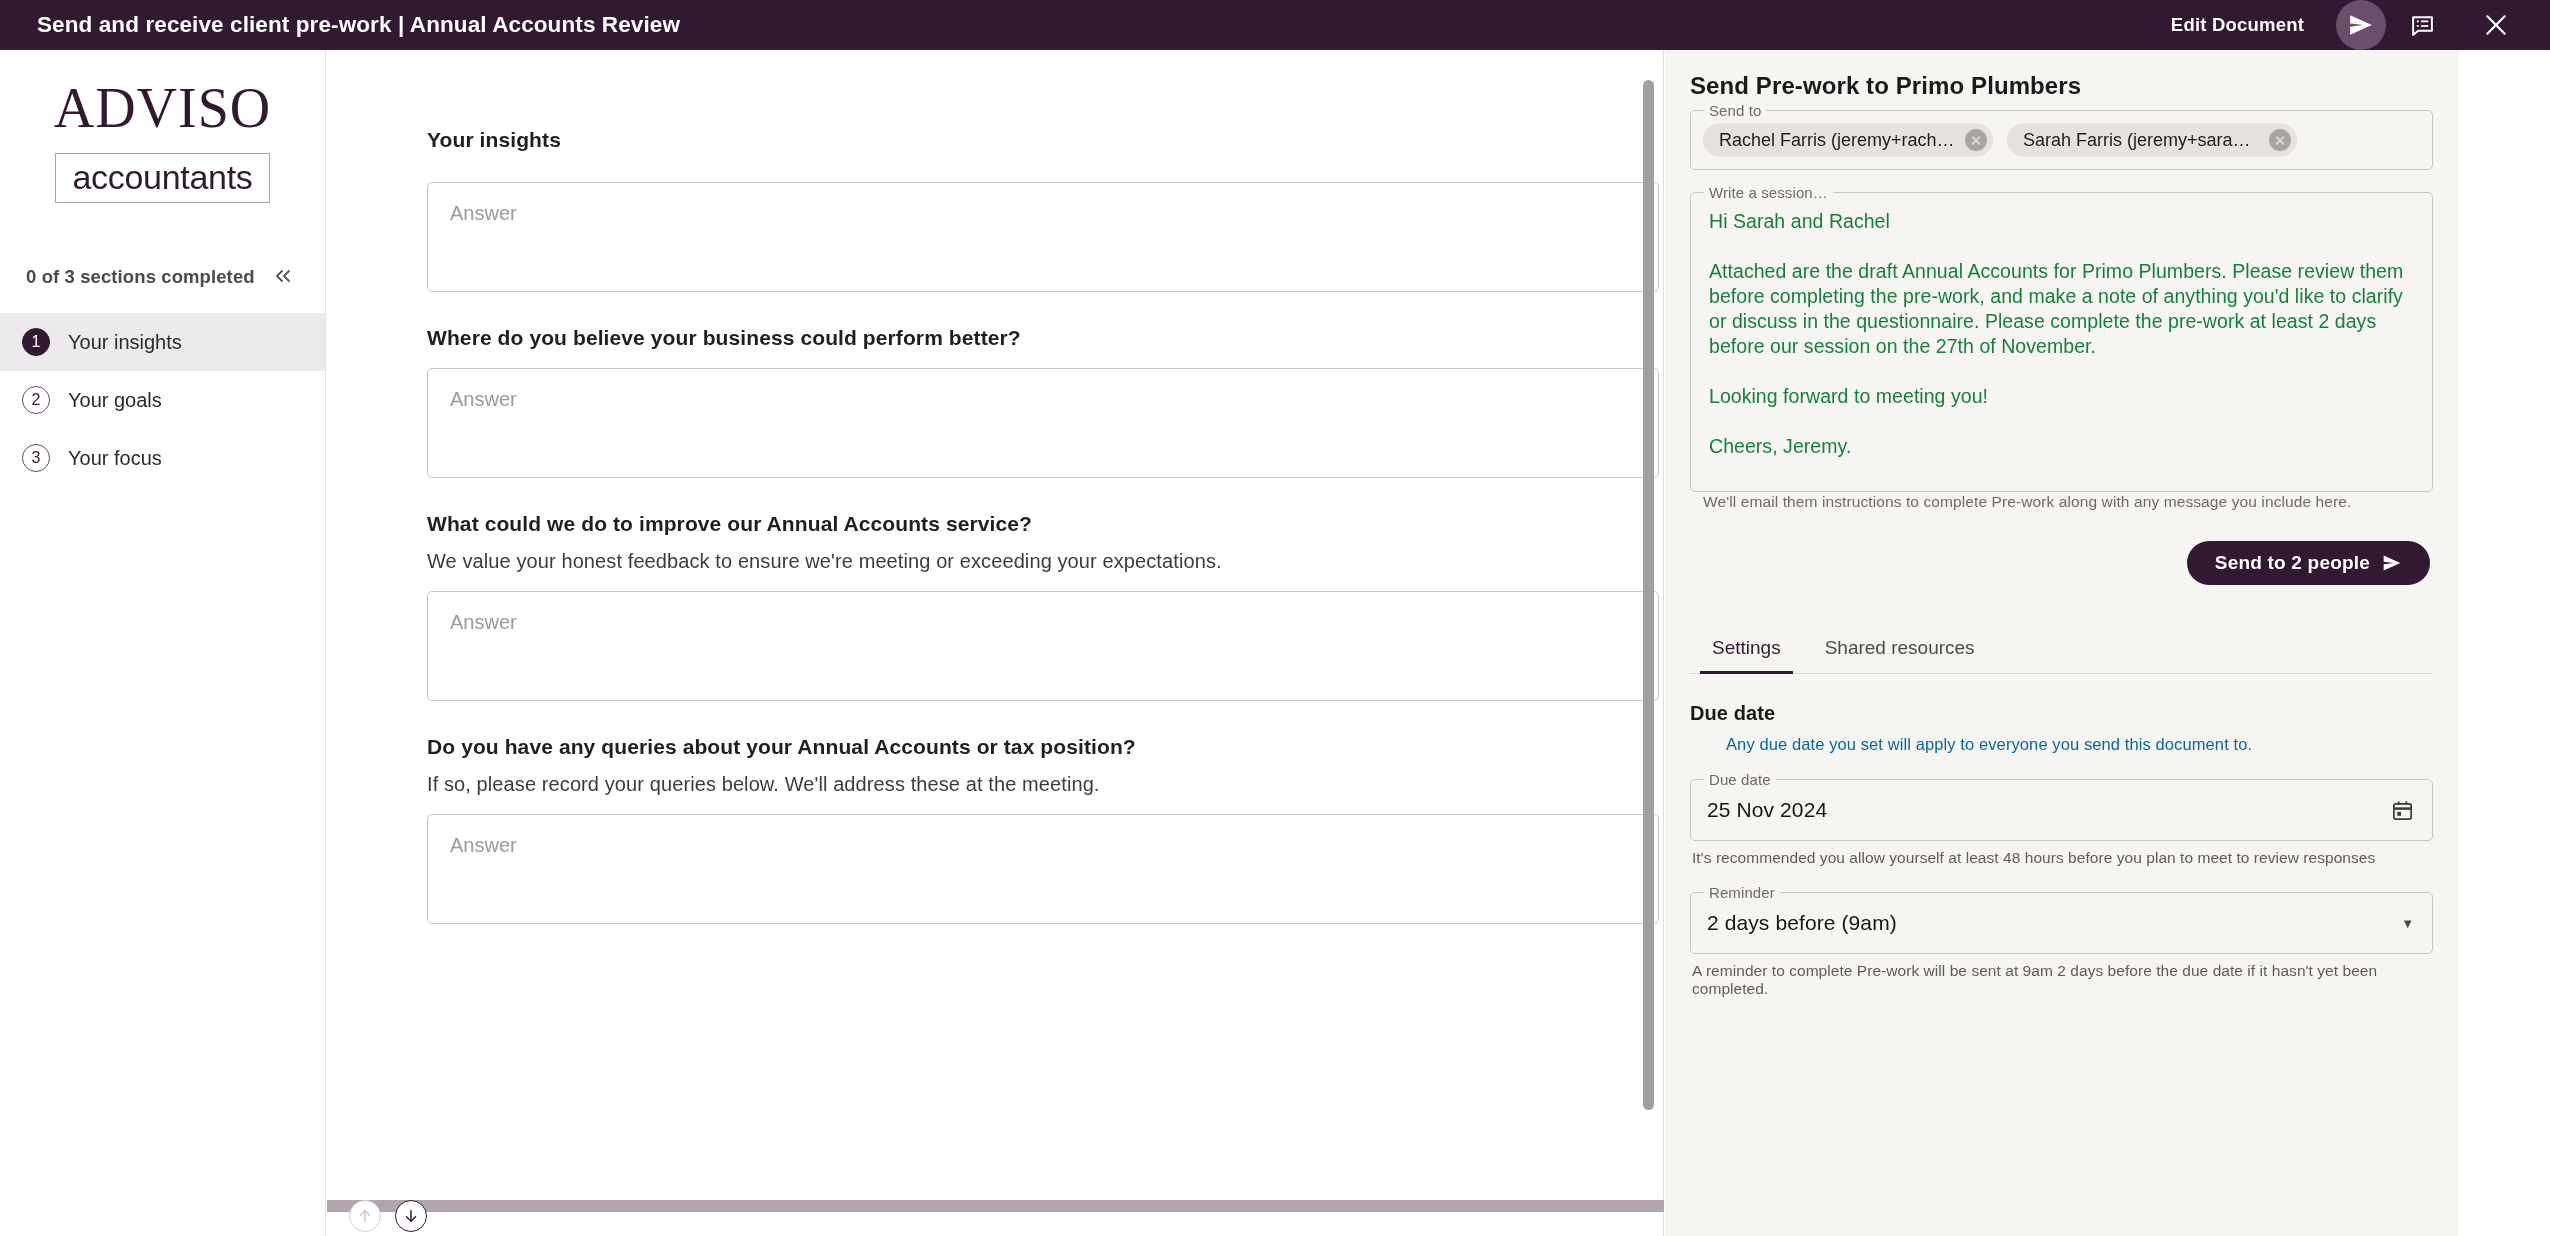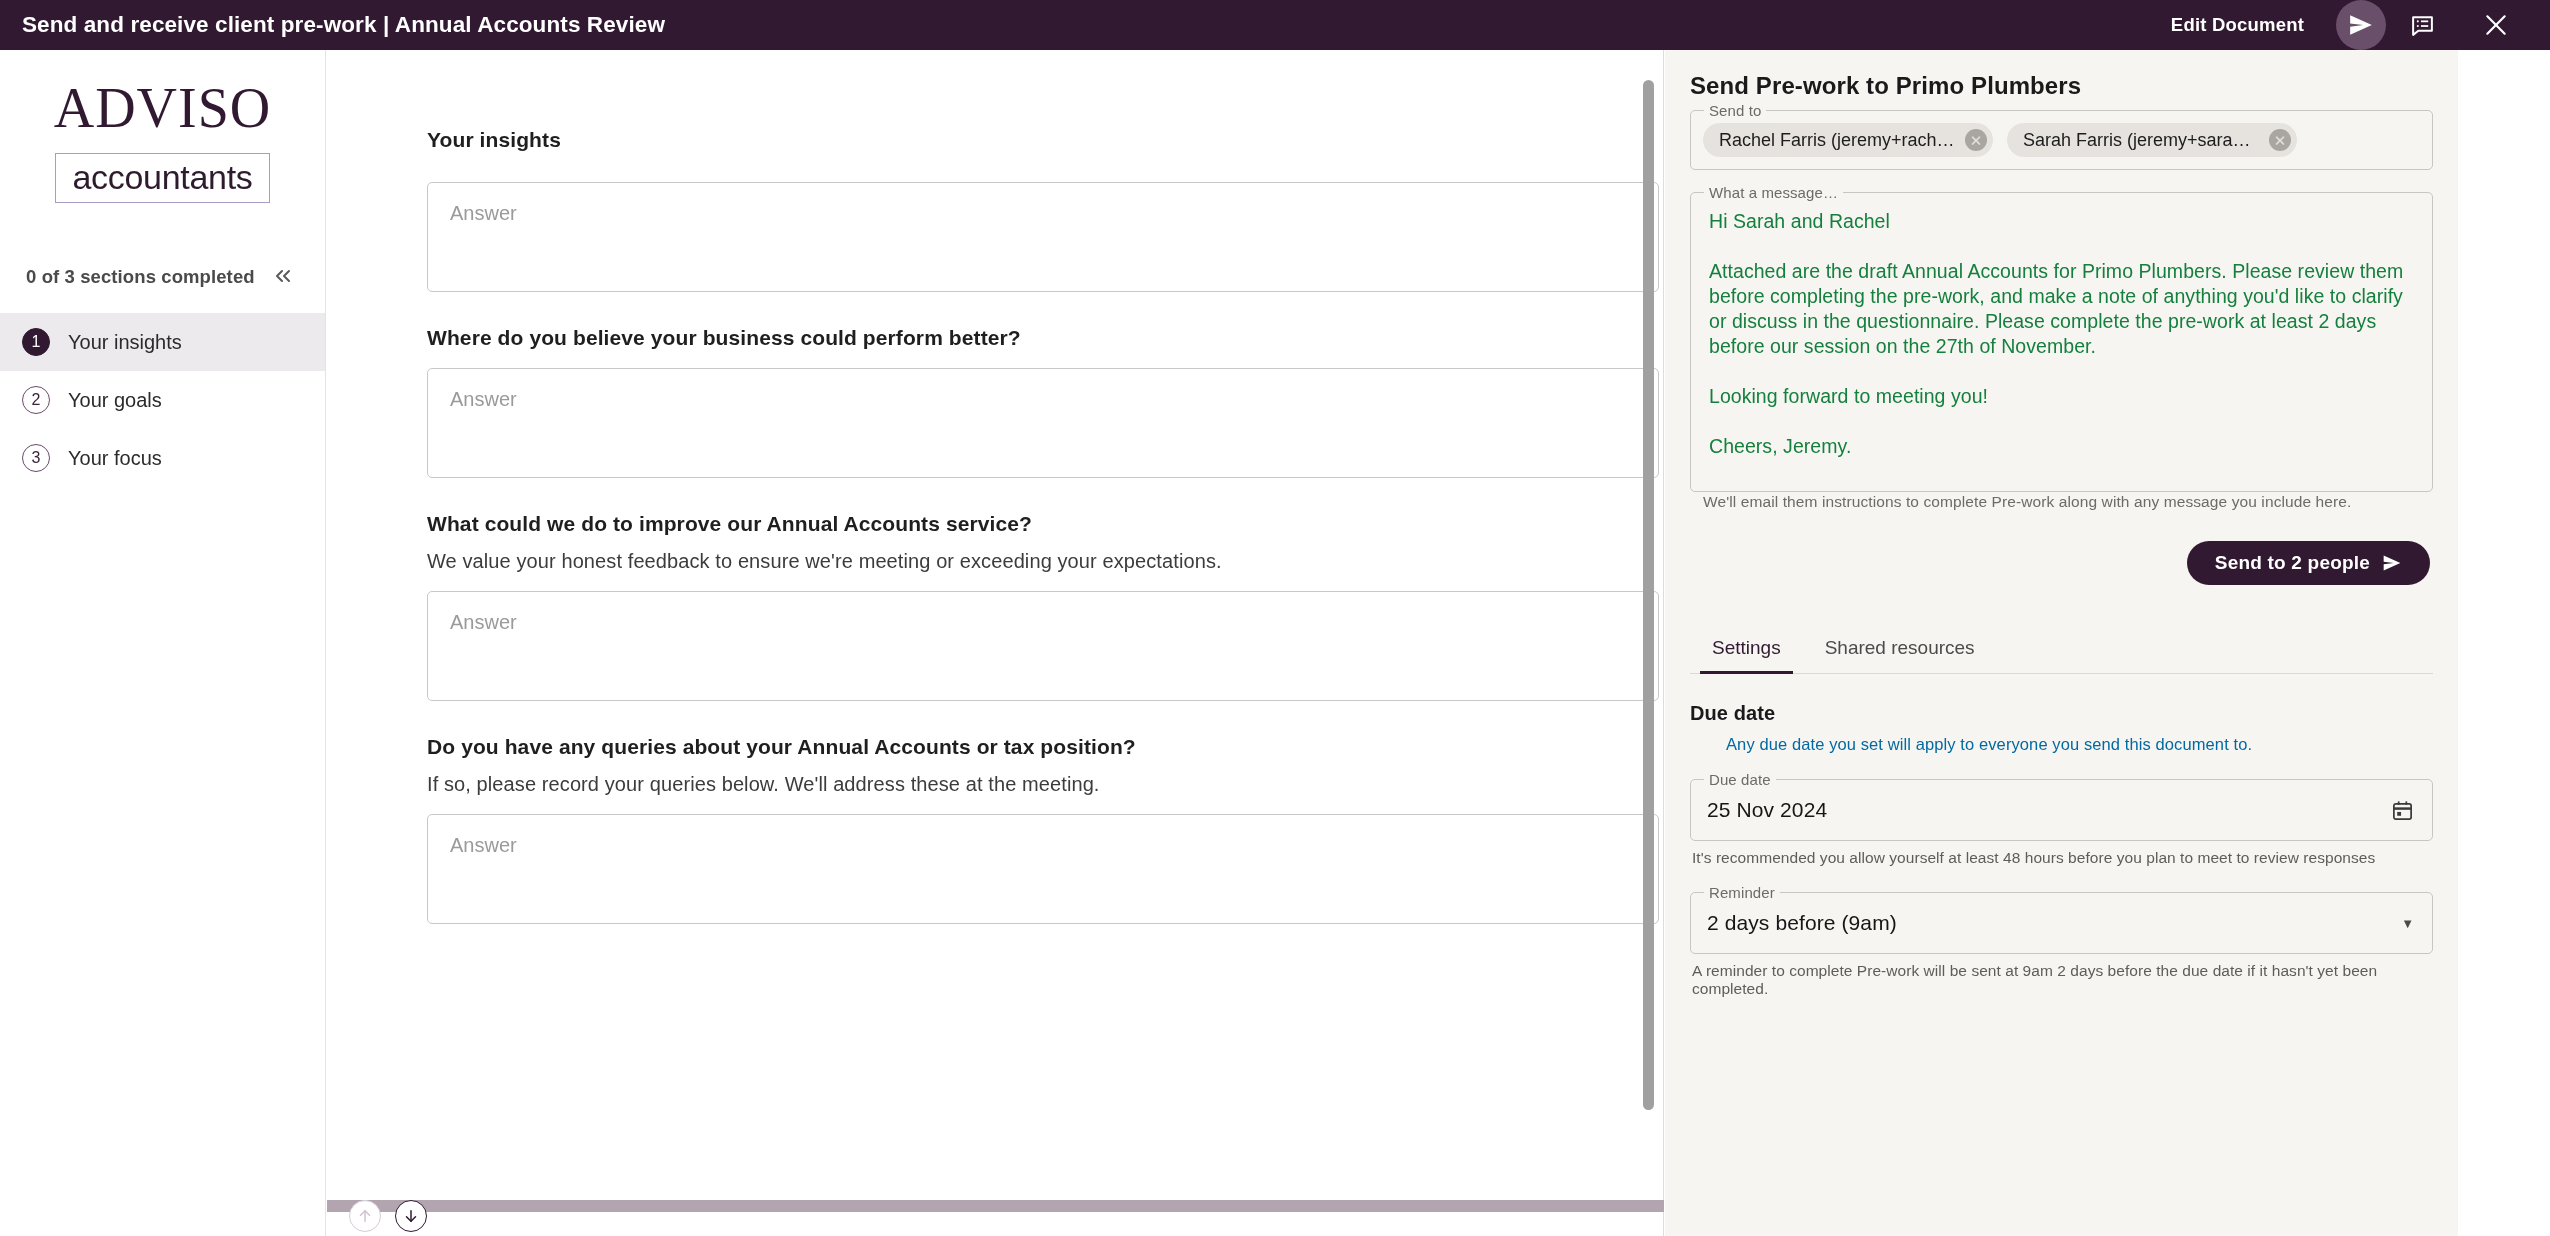--- a/index.html
+++ b/index.html
@@ -9,21 +9,21 @@
     background: #ffffff;
     overflow: hidden;
   }
 
   
   .topbar {
     position: absolute; top: 0; left: 0;
     width: 2550px; height: 50px;
     background: #311A31;
     display: flex; align-items: center;
-    padding: 0 30px 0 22px;
+    padding: 0 30px 0 37px;
     color: #ffffff;
   }
   .topbar-title {
     font-size: 22.5px; font-weight: 700; letter-spacing: .1px;
     white-space: nowrap;
   }
   .topbar-right {
     margin-left: auto; display: flex; align-items: center; gap: 0px;
   }
   .edit-doc-btn {
@@ -379,21 +379,21 @@
         <span class="chip-x">✕</span>
       </div>
       <div class="chip">
         <span class="chip-label">Sarah Farris (jeremy+sarahfarr…</span>
         <span class="chip-x">✕</span>
       </div>
     </div>
   </div>
 
   <div class="field message-field">
-    <span class="field-legend">What a message…</span>
+    <span class="field-legend">Write a session…</span>
     <div class="message-body">Hi Sarah and Rachel
 
 Attached are the draft Annual Accounts for Primo Plumbers. Please review them before completing the pre-work, and make a note of anything you'd like to clarify or discuss in the questionnaire. Please complete the pre-work at least 2 days before our session on the 27th of November.
 
 Looking forward to meeting you!
 
 Cheers, Jeremy.</div>
   </div>
   <div class="helper">We'll email them instructions to complete Pre-work along with any message you include here.</div>
 

